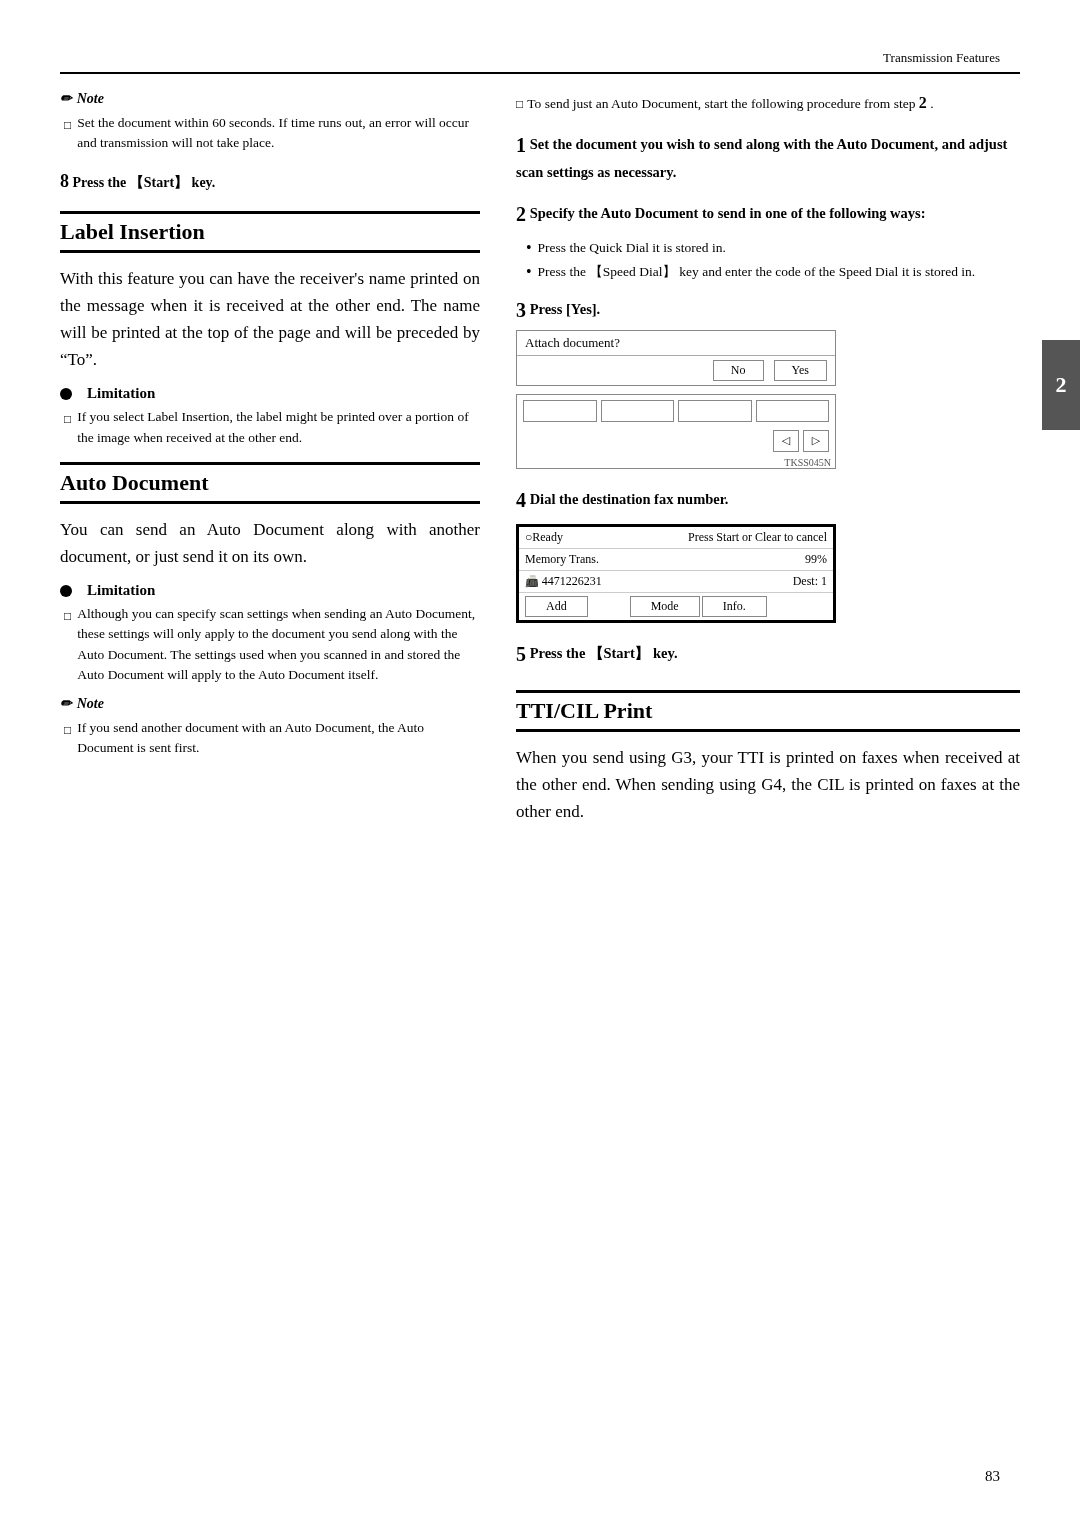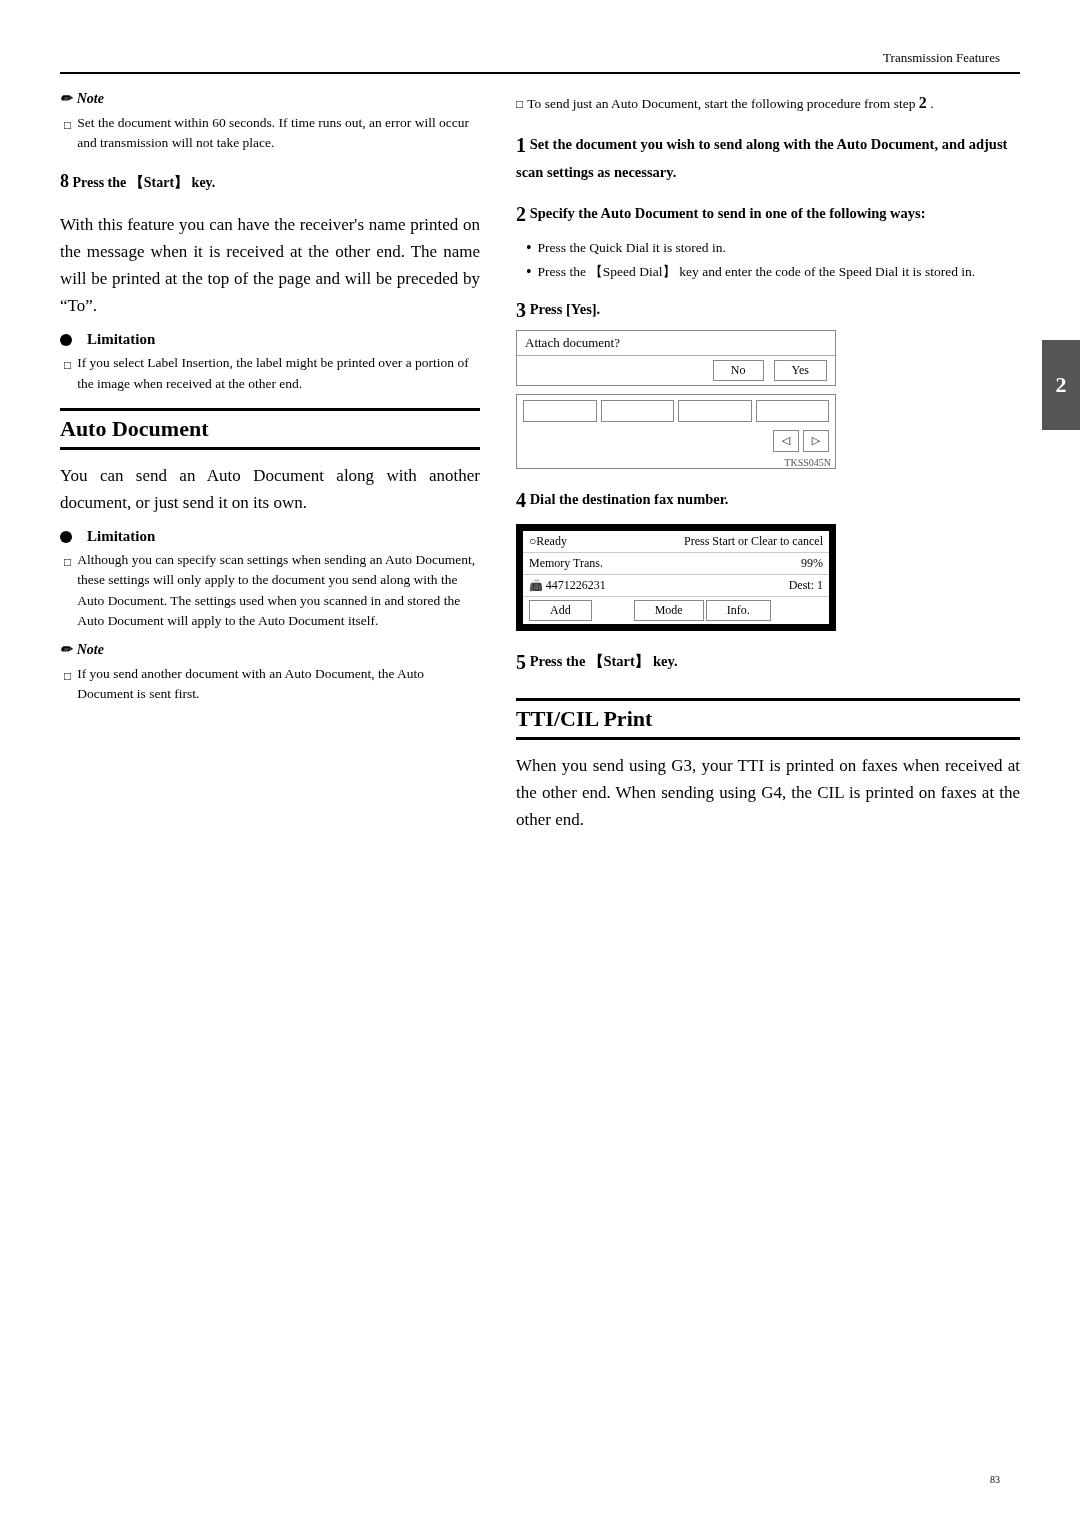--- a/index.html
+++ b/index.html
@@ -55,21 +55,21 @@
       color: #fff;
       font-size: 22px;
       font-weight: bold;
     }
 
     
     .page-number {
       position: absolute;
       bottom: 40px;
       right: 80px;
-      font-size: 10px;
+      font-size: 15px;
     }
 
     
     .main-content {
       position: absolute;
       top: 90px;
       left: 60px;
       right: 60px;
       bottom: 60px;
     }
@@ -302,21 +302,21 @@
 
     .tks-label {
       font-size: 10px;
       text-align: right;
       padding-right: 4px;
       color: #555;
     }
 
     
     .status-ui {
-      border: 7px solid #000000;
+      border: 3px solid #000000;
       width: 320px;
       font-size: 12px;
       margin-top: 6px;
     }
 
     .status-row {
       display: flex;
       align-items: center;
       border-bottom: 1px solid #ccc;
       padding: 3px 6px;
@@ -389,20 +389,23 @@
             <span class="checkbox-icon">□</span>
             <span class="note-item-text">Set the document within 60 seconds. If time runs out, an error will occur and transmission will not take place.</span>
           </div>
         </div>
 
         <div class="step-line">
           <span class="step-num">8</span>
           <span>Press the 【Start】 key.</span>
         </div>
 
+        <div class="section-header">
+          <span class="section-title">Label Insertion</span>
+        </div>
 
         <div class="section-body">With this feature you can have the receiver's name printed on the message when it is received at the other end. The name will be printed at the top of the page and will be preceded by “To”.</div>
 
         <div class="limitation-section">
           <div class="limitation-title">
             <span class="limitation-icon"></span>
             <span>Limitation</span>
           </div>
           <div class="limitation-item">
             <span class="checkbox-icon">□</span>

